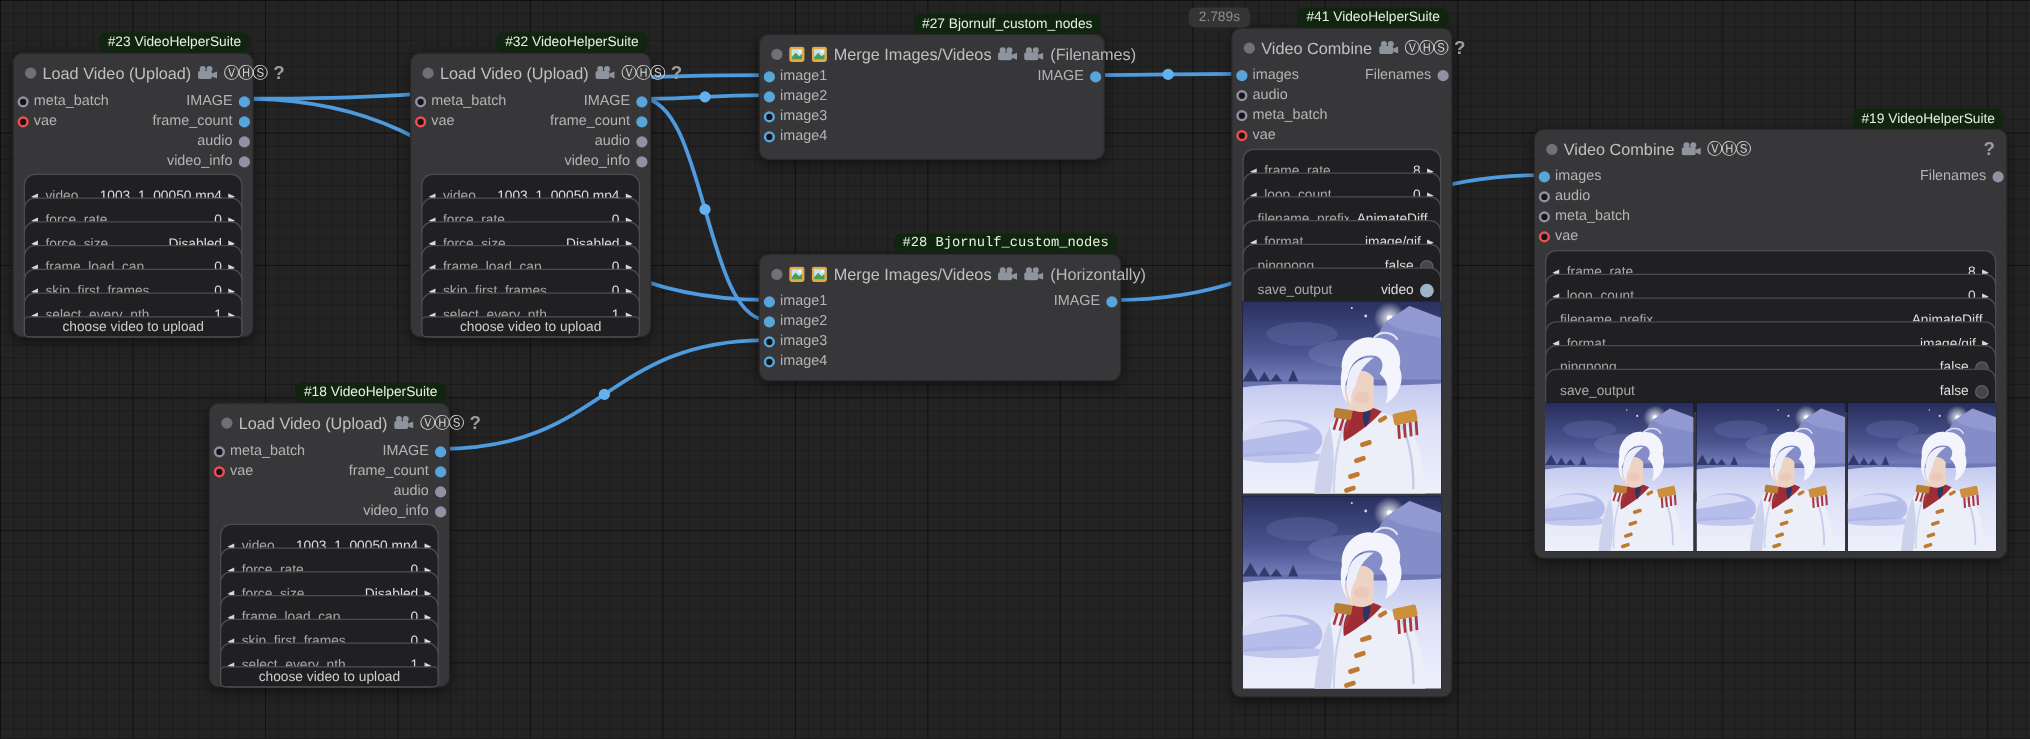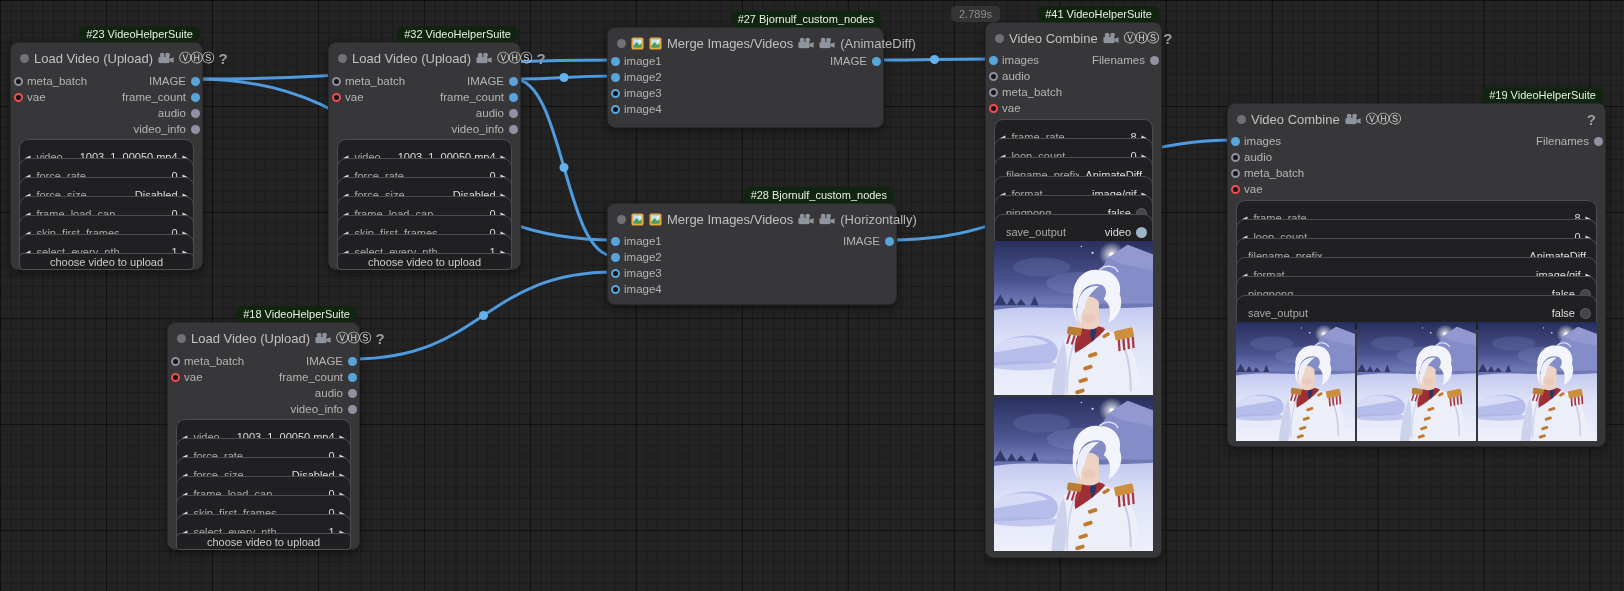--- a/index.html
+++ b/index.html
@@ -289,35 +289,35 @@
         <span class="icon" style="color: rgb(231, 169, 63);"><svg viewBox="0 0 14 14" width="13" height="13">
             <use href="#pic"></use>
           </svg></span>
         <span class="ttext">Merge Images/Videos</span>
         <span class="icon" style="color: rgb(141, 148, 157);"><svg viewBox="0 0 20 14" width="16" height="12">
             <use href="#cam"></use>
           </svg></span>
         <span class="icon" style="color: rgb(141, 148, 157);"><svg viewBox="0 0 20 14" width="16" height="12">
             <use href="#cam"></use>
           </svg></span>
-        <span class="tsub">(AnimateDiff)</span>
+        <span class="tsub">(Filenames)</span>
       </div>
       <span class="pdot blue" style="left: 2.5px; top: 28.5px;"></span>
       <span class="prow-label" style="left: 16px; top: 26px;">image1</span>
       <span class="pdot blue" style="left: 2.5px; top: 44.5px;"></span>
       <span class="prow-label" style="left: 16px; top: 42px;">image2</span>
       <span class="pdot blue-ring" style="left: 2.5px; top: 60.5px;"></span>
       <span class="prow-label" style="left: 16px; top: 58px;">image3</span>
       <span class="pdot blue-ring" style="left: 2.5px; top: 76.5px;"></span>
       <span class="prow-label" style="left: 16px; top: 74px;">image4</span>
       <span class="pdot blue" style="right: 2.5px; top: 28.5px;"></span>
       <span class="prow-label out" style="right: 16px; top: 26px;">IMAGE</span>
     </div>
     <div class="node" style="left: 607px; top: 203px; width: 290px; height: 102px;">
-      <div class="badge" style="right: 2px;">#28 Bjornulf_custom_nodes</div>
+      <div class="badge" style="right: 2px; font-family: Liberation Mono, monospace;">#28 Bjornulf_custom_nodes</div>
       <div class="tbar">
         <span class="cdot"></span>
         <span class="icon" style="color: rgb(231, 169, 63);"><svg viewBox="0 0 14 14" width="13" height="13">
             <use href="#pic"></use>
           </svg></span>
         <span class="icon" style="color: rgb(231, 169, 63);"><svg viewBox="0 0 14 14" width="13" height="13">
             <use href="#pic"></use>
           </svg></span>
         <span class="ttext">Merge Images/Videos</span>
         <span class="icon" style="color: rgb(141, 148, 157);"><svg viewBox="0 0 20 14" width="16" height="12">

